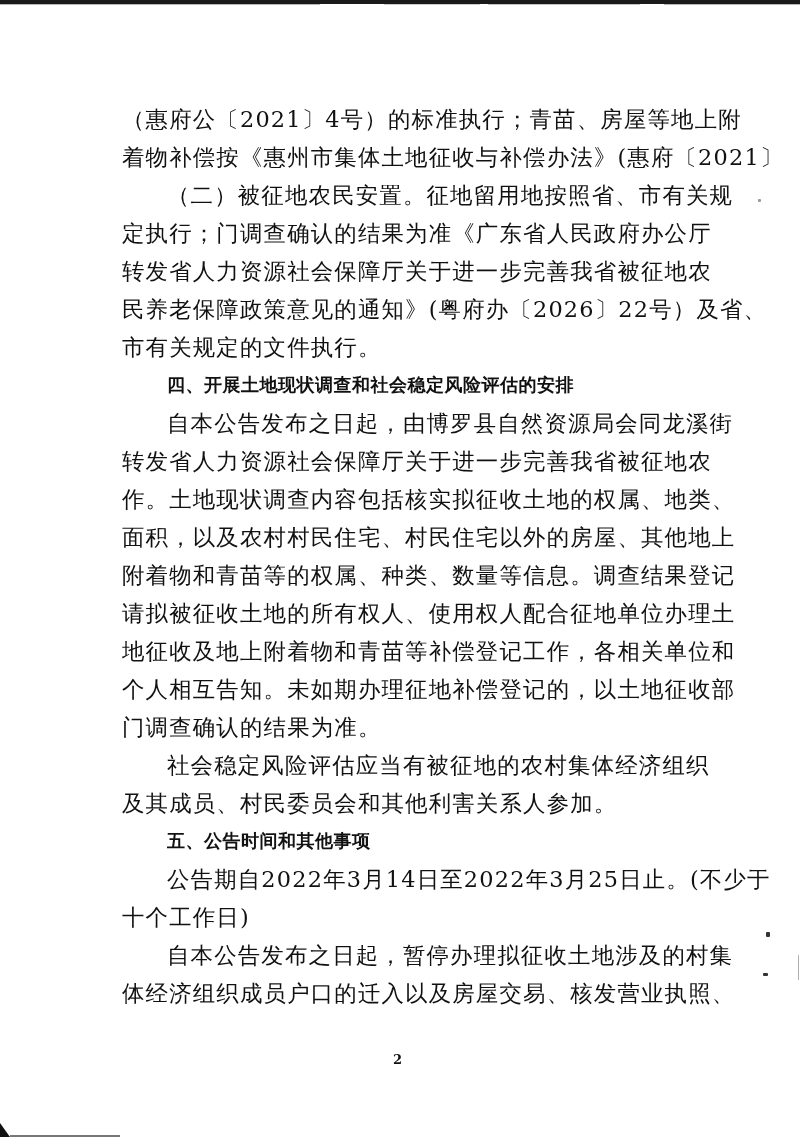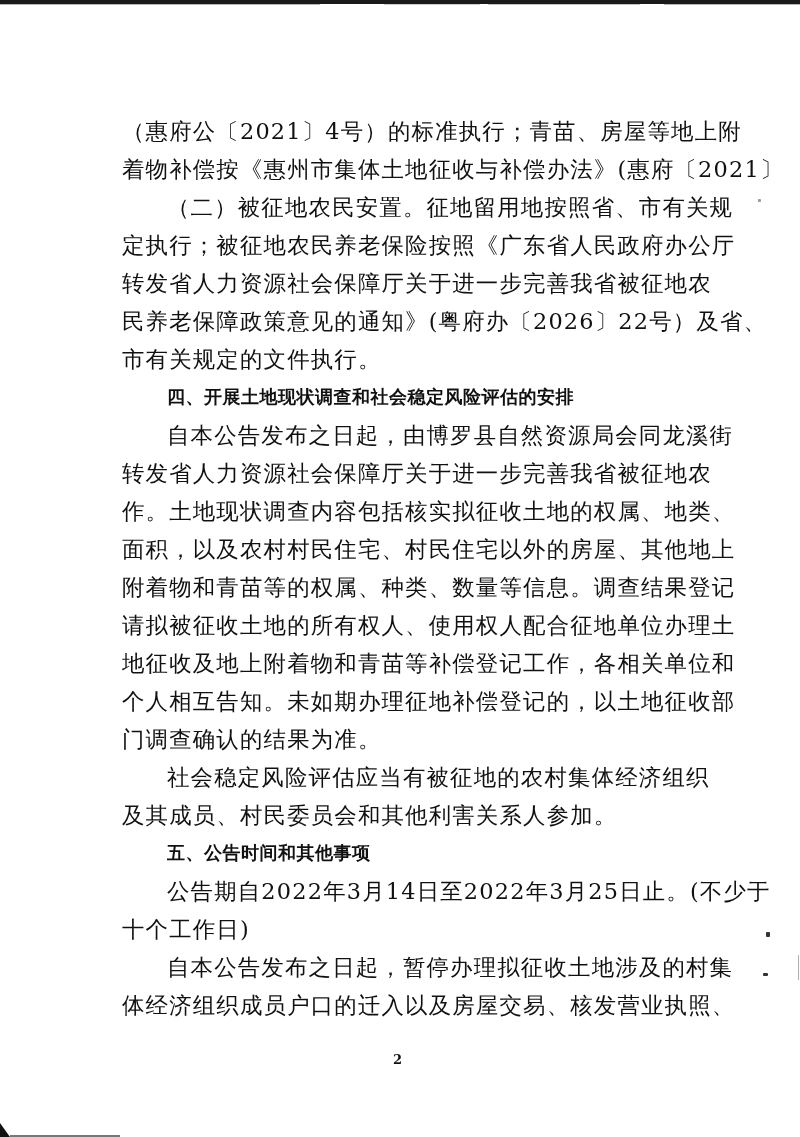--- a/index.html
+++ b/index.html
@@ -42,21 +42,21 @@
     background: #777;
   }
   .speck {
     position: absolute;
     background: #333;
     border-radius: 1px;
   }
   .page {
     position: absolute;
     left: 122px;
-    top: 112px;
+    top: 100px;
     width: 560px;
   }
   .line {
     height: 38px;
     line-height: 38px;
     font-size: 22.4px;
     letter-spacing: 1.2px;
     white-space: nowrap;
     text-align: justify;
     text-align-last: justify;
@@ -89,21 +89,21 @@
 
 <div class="scan-top"></div>
 <div class="scan-top-speckle"></div>
 
 <div class="page">
 
   <div class="line">（惠府公〔2021〕4号）的标准执行；青苗、房屋等地上附</div>
   <div class="line">着物补偿按《惠州市集体土地征收与补偿办法》(惠府〔2021〕</div>
 
   <div class="line indent">（二）被征地农民安置。征地留用地按照省、市有关规</div>
-  <div class="line">定执行；被征地农民养老保险按照《广东省人民政府办公厅</div>
+  <div class="line">定执行；门调查确认的结果为准《广东省人民政府办公厅</div>
   <div class="line">转发省人力资源社会保障厅关于进一步完善我省被征地农</div>
   <div class="line">民养老保障政策意见的通知》(粤府办〔2026〕22号）及省、</div>
   <div class="line last">市有关规定的文件执行。</div>
 
   <div class="line heading">四、开展土地现状调查和社会稳定风险评估的安排</div>
 
   <div class="line indent">自本公告发布之日起，由博罗县自然资源局会同龙溪街</div>
   <div class="line">转发省人力资源社会保障厅关于进一步完善我省被征地农</div>
   <div class="line">作。土地现状调查内容包括核实拟征收土地的权属、地类、</div>
   <div class="line">面积，以及农村村民住宅、村民住宅以外的房屋、其他地上</div>

